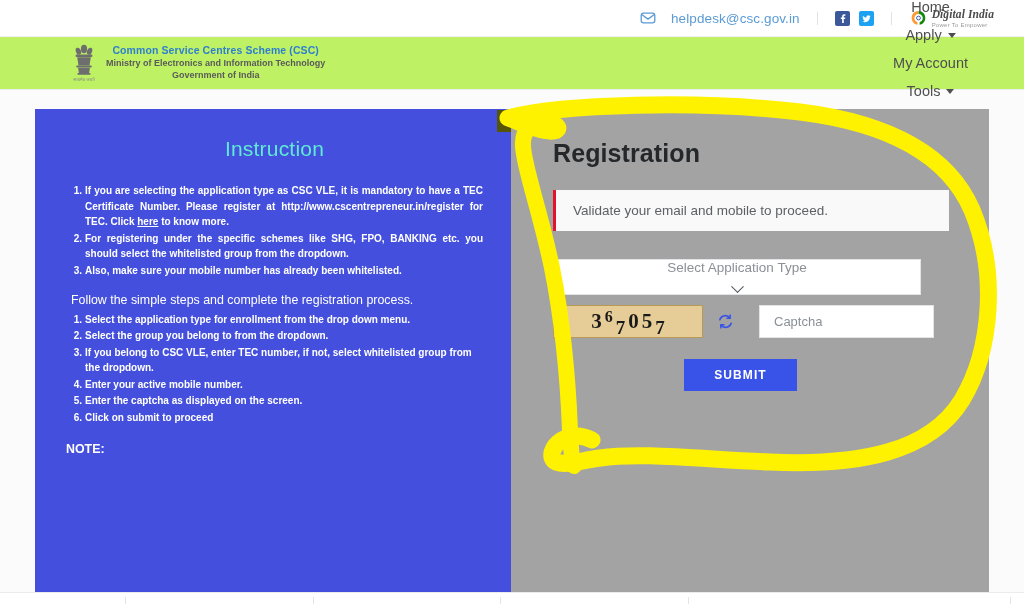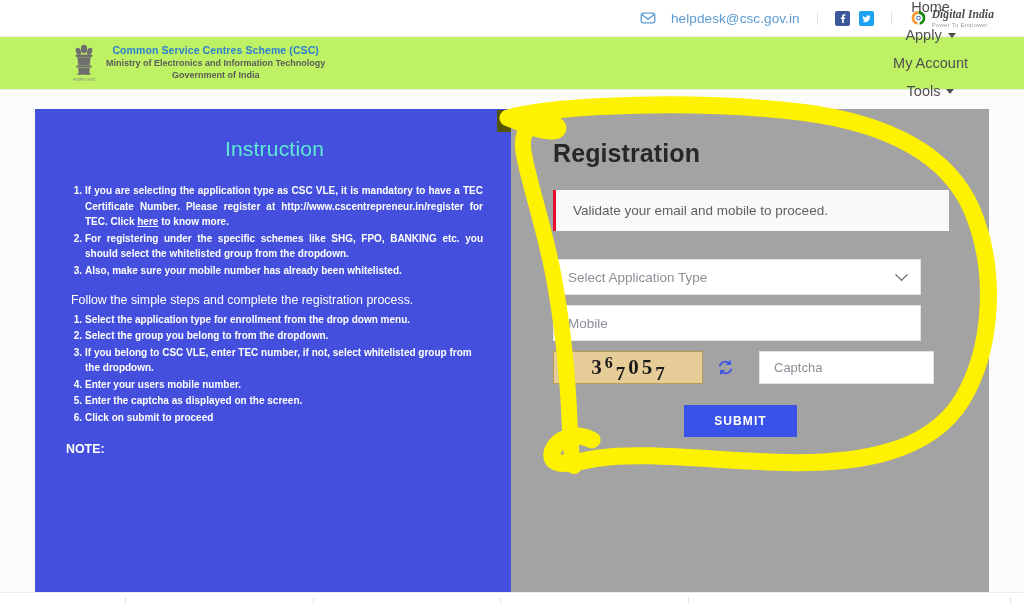--- a/index.html
+++ b/index.html
@@ -165,20 +165,21 @@
 
   .field {
     width: 368px; height: 36px;
     border: 1px solid #e3e4e8;
     background: #ffffff;
     display: flex; align-items: center;
     padding: 0 14px;
     font-size: 13.5px; color: #8b9097;
     margin-bottom: 10px;
     position: relative;
+    flex-direction: column;
   }
   .field.select { justify-content: space-between; }
   .chev {
     width: 9px; height: 9px;
     border-right: 1.6px solid #4f545a;
     border-bottom: 1.6px solid #4f545a;
     transform: rotate(45deg) translate(-2px,-2px);
   }
 
   .cap-row { display: flex; align-items: center; margin-top: 6px; }
@@ -343,44 +344,41 @@
       <li>For registering under the specific schemes like SHG, FPO, BANKING etc. you should select the whitelisted group from the dropdown.</li>
       <li>Also, make sure your mobile number has already been whitelisted.</li>
     </ol>
 
     <div class="ins-mid">Follow the simple steps and complete the registration process.</div>
 
     <ol class="ins-ol plain">
       <li>Select the application type for enrollment from the drop down menu.</li>
       <li>Select the group you belong to from the dropdown.</li>
       <li>If you belong to CSC VLE, enter TEC number, if not, select whitelisted group from the dropdown.</li>
-      <li>Enter your users mobile number.</li>
+      <li>Enter your active mobile number.</li>
       <li>Enter the captcha as displayed on the screen.</li>
       <li>Click on submit to proceed</li>
     </ol>
 
     <div class="ins-note-h">NOTE:</div>
 
   </div>
 
   <div class="reg">
     <div class="reg-title">Registration</div>
 
     <div class="alert">
       <span class="alert-txt">Validate your email and mobile to proceed.</span>
     </div>
 
     <div class="field select">
       <span>Select Application Type</span>
       <span class="chev"></span>
     </div>
 
-    <div class="field">
-      <span>Mobile</span>
-    </div>
 
     <div class="cap-row">
       <div class="captcha">
         <span class="cap-d">3</span>
         <span class="cap-d up">6</span>
         <span class="cap-d down">7</span>
         <span class="cap-d">0</span>
         <span class="cap-d">5</span>
         <span class="cap-d down">7</span>
       </div>

